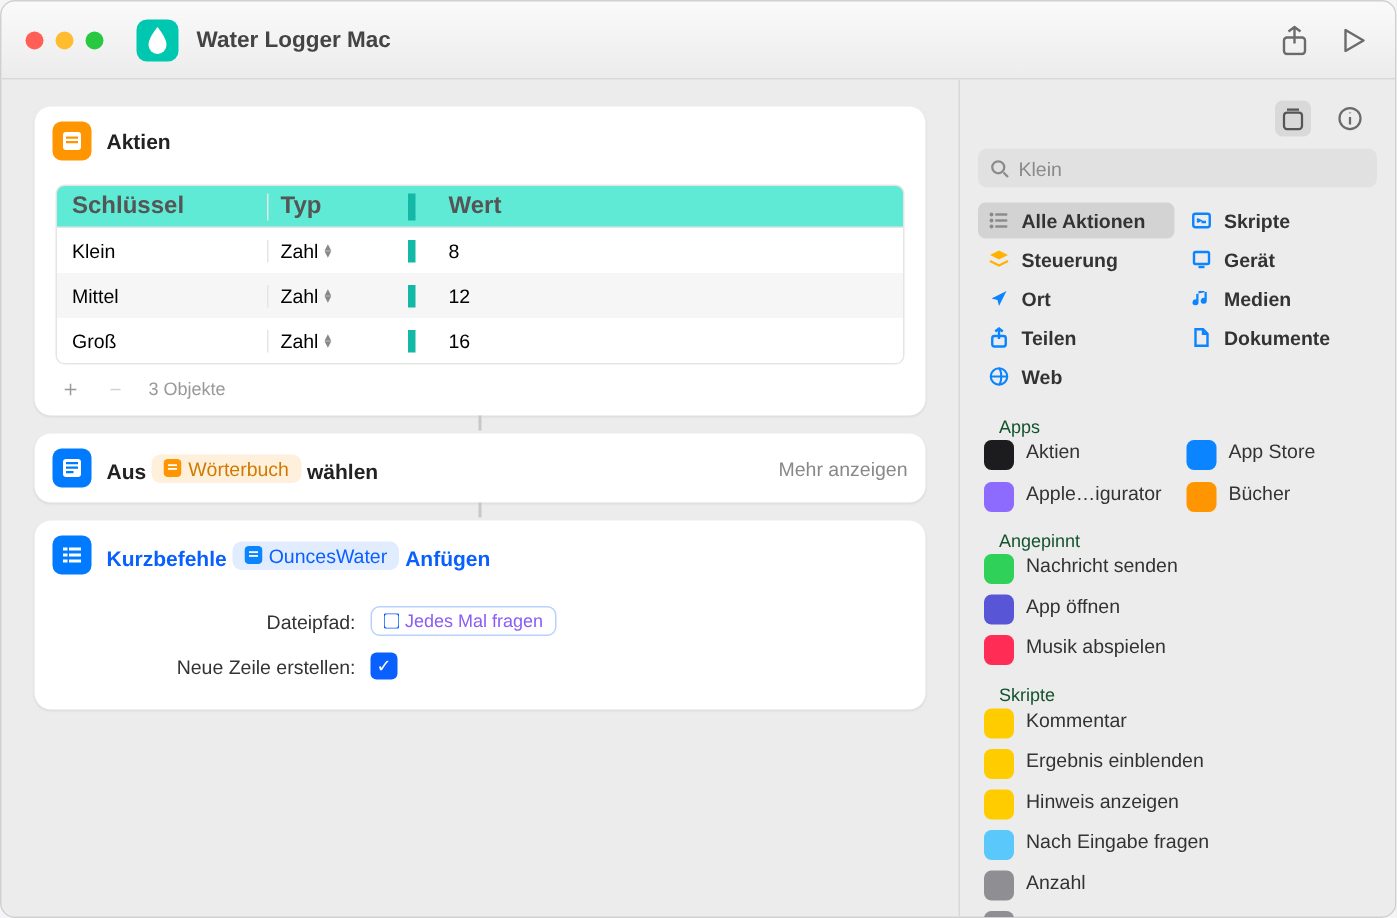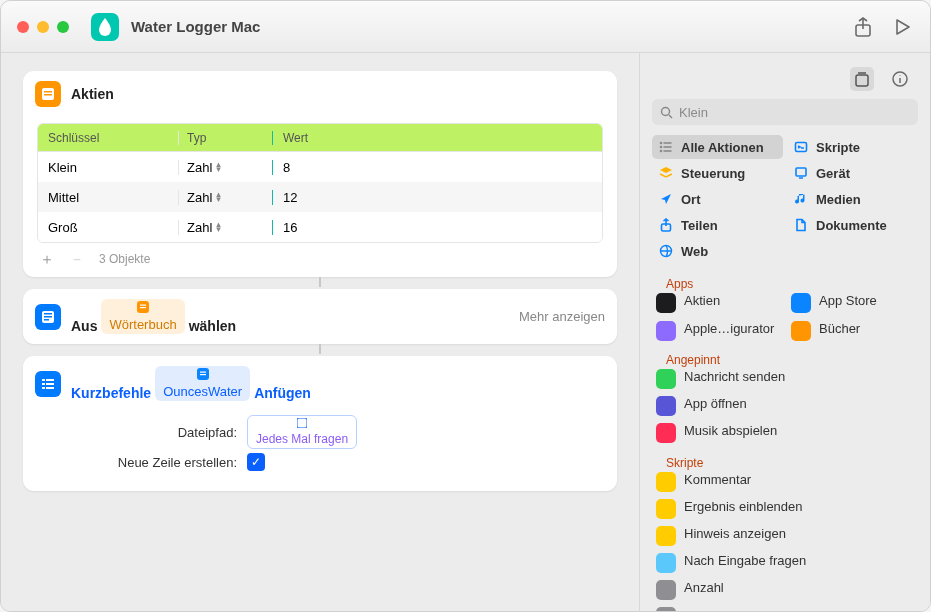--- a/index.html
+++ b/index.html
@@ -27,33 +27,33 @@
 .action-icon { width:26px; height:26px; border-radius:6px; display:flex; align-items:center; justify-content:center; flex-shrink:0; }
 .ai-orange { background:#ff9500; }
 .ai-blue { background:#007aff; }
 .ai-list { background:#007aff; }
 .card-title { font-weight:600; font-size:14px; color:#222; }
 .card-head .spacer { flex:1; }
 .more-link { font-size:13px; color:#888; cursor:pointer; }
 
 .dict-table { margin:6px 14px 0 14px; border:1px solid #e5e5e5; border-radius:6px; overflow:hidden; }
 .dict-row { display:flex; align-items:center; height:30px; font-size:13px; }
-.dict-row.header { background:#bef264; color:#555; font-weight:400; border-bottom:1px solid #e5e5e5; height:28px; font-size:12px; }
+.dict-row.header { background:#5eead4; color:#555; font-weight:700; border-bottom:1px solid #e5e5e5; height:28px; font-size:16px; }
 .dict-row:not(.header):nth-child(odd) { background:#f6f6f6; }
 .dict-row:not(.header):nth-child(even) { background:#fff; }
 .col-key { flex:0 0 140px; padding-left:10px; }
 .col-type { flex:0 0 94px; display:flex; align-items:center; gap:4px; border-left:1px solid #e5e5e5; padding-left:8px; }
-.col-val { flex:1; padding-left:10px; border-left:1px solid #14b8a6; }
+.col-val { flex:1; padding-left:22px; border-left:5px solid #14b8a6; }
 .stepper { width:12px; color:#888; font-size:9px; line-height:5px; }
 
 .dict-foot { display:flex; align-items:center; gap:14px; padding:8px 16px 10px; font-size:12px; color:#999; }
 .dict-foot .btn { width:16px; height:16px; display:flex; align-items:center; justify-content:center; color:#999; cursor:pointer; font-size:15px; }
 
 .inline-flow { display:flex; align-items:flex-end; gap:4px; font-size:14px; font-weight:600; flex-wrap:wrap; }
-.token { display:inline-flex; align-items:center; gap:4px; padding:2px 8px; border-radius:6px; font-size:13px; font-weight:500;flex-direction:column; }
+.token { display:inline-flex; align-items:center; gap:4px; padding:2px 8px; border-radius:6px; font-size:13px; font-weight:500; }
 .token.orange { background:#fff0dc; color:#d17a00; }
 .token.blue-solid { background:#e1ecff; color:#0a60ff; }
 .token.blue-out { background:#fff; border:1px solid #b8d2ff; color:#8b5cf6; font-size:12px; padding:2px 8px;text-align:right; }
 .plain { color:#222; }
 .plain.blue { color:#0a60ff; }
 
 .form-rows { padding:6px 14px 14px; font-size:13px; }
 .form-row { display:flex; align-items:center; height:30px; gap:10px; }
 .form-label { flex:0 0 200px; text-align:right; color:#333; }
 .chk { width:18px; height:18px; border-radius:4px; background:#0a60ff; display:flex; align-items:center; justify-content:center; color:#fff; font-size:12px; }
@@ -63,21 +63,21 @@
 .sb-tools .btn { width:24px; height:24px; display:flex; align-items:center; justify-content:center; cursor:pointer; }
 .sb-tools .btn.active { background:#d9d9d9; border-radius:5px; }
 
 .search { margin:0 12px 8px; background:#e1e1e1; border-radius:6px; height:26px; display:flex; align-items:center; padding:0 8px; gap:6px; color:#8a8a8a; font-size:13px; }
 
 .cat-grid { display:grid; grid-template-columns:1fr 1fr; gap:2px 4px; padding:2px 12px 8px; }
 .cat { display:flex; align-items:center; gap:7px; height:24px; padding:0 6px; border-radius:5px; font-size:13px; color:#333; cursor:pointer;font-weight:bold; }
 .cat.sel { background:#d3d3d3; }
 .cat .ci { width:16px; height:16px; display:flex; align-items:center; justify-content:center; font-size:13px; }
 
-.section-label { font-size:12px; color:#c2410c; padding:6px 14px 2px; font-weight:500; }
+.section-label { font-size:12px; color:#14532d; padding:6px 14px 2px; font-weight:500; }
 
 .app-list { padding:0 12px; overflow-y:auto; flex:1; }
 .app-grid { display:grid; grid-template-columns:1fr 1fr; gap:2px 4px; }
 .app-item, .act-item { display:flex; gap:8px; height:26px; padding:0 4px; border-radius:5px; font-size:13px; color:#333; cursor:pointer; }
 .act-item { height:27px; }
 .app-ico { width:20px; height:20px; border-radius:5px; display:flex; align-items:center; justify-content:center; color:#fff; font-size:11px; flex-shrink:0; }
 
 svg { display:block; }
 </style>
 </head>

